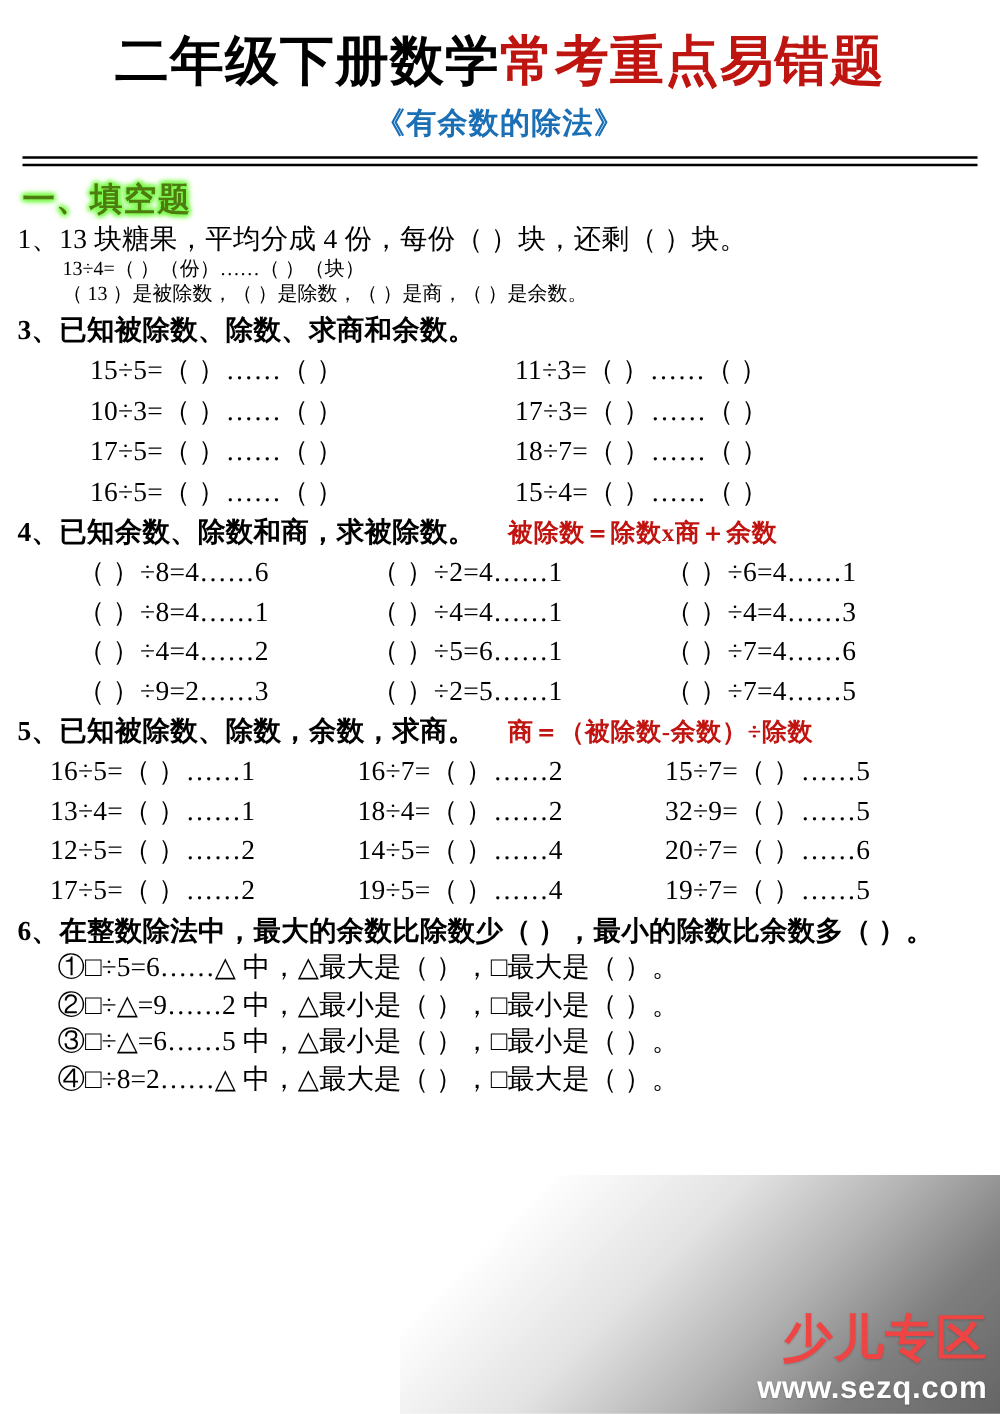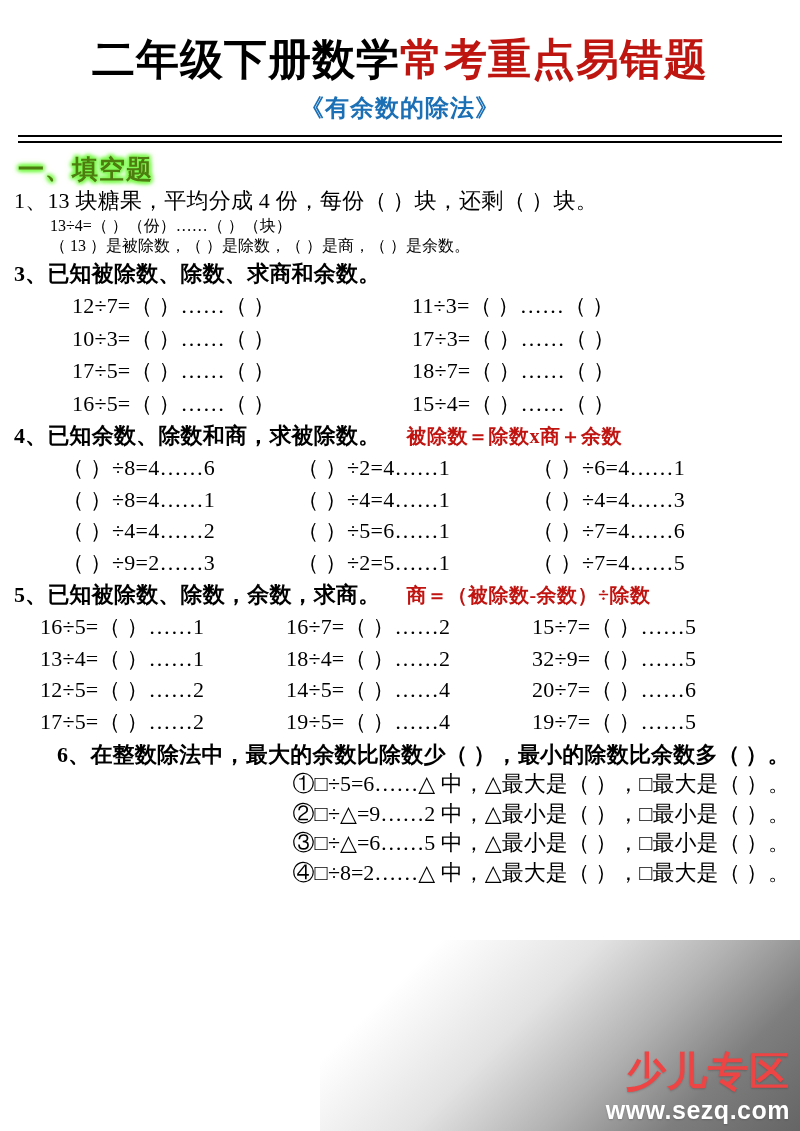--- a/index.html
+++ b/index.html
@@ -77,21 +77,21 @@
   }
 
   
   .title-main {
     text-align: center;
     font-family: "Liberation Serif", "DejaVu Serif", serif;
     font-weight: bold;
     font-size: 43px;
     line-height: 1.08;
     letter-spacing: 1px;
-    padding-top: 37px;
+    padding-top: 27px;
     white-space: nowrap;
   }
   .title-black { color: #000000; }
   .title-red { color: #BF1510; }
 
   .title-sub {
     text-align: center;
     font-family: "Liberation Serif", "DejaVu Serif", serif;
     font-weight: bold;
     font-size: 24px;
@@ -181,21 +181,21 @@
     font-size: 22px;
     line-height: 1.34;
     white-space: nowrap;
     margin-left: 32px;
   }
 
   .sp-q2 { margin-top: 2px; }
   .sp-q3 { margin-top: 3px; }
   .sp-q4 { margin-top: 4px; }
   .sp-q5 { margin-top: 4px; }
-  .sp-q6 { margin-top: 5px; text-align: right; }
+  .sp-q6 { margin-top: 5px; }
 
   .stem-row {
     display: flex;
     align-items: baseline;
     white-space: nowrap;
   }
 </style>
 </head>
 <body>
 
@@ -220,21 +220,21 @@
     <div class="q">
       <div class="q-stem">1、13 块糖果，平均分成 4 份，每份（    ）块，还剩（    ）块。</div>
       <div class="q-sub">13÷4=（    ）（份）……（    ）（块）</div>
       <div class="q-sub">（ 13 ）是被除数，（    ）是除数，（    ）是商，（    ）是余数。</div>
     </div>
 
 
     <div class="q sp-q3">
       <div class="q-stem bold">3、已知被除数、除数、求商和余数。</div>
       <div class="expr-grid cols2">
-        <div class="expr">12÷7=（    ）……（    ）</div>
+        <div class="expr">15÷5=（    ）……（    ）</div>
         <div class="expr">11÷3=（    ）……（    ）</div>
         <div class="expr">10÷3=（    ）……（    ）</div>
         <div class="expr">17÷3=（    ）……（    ）</div>
         <div class="expr">17÷5=（    ）……（    ）</div>
         <div class="expr">18÷7=（    ）……（    ）</div>
         <div class="expr">16÷5=（    ）……（    ）</div>
         <div class="expr">15÷4=（    ）……（    ）</div>
       </div>
     </div>
 

